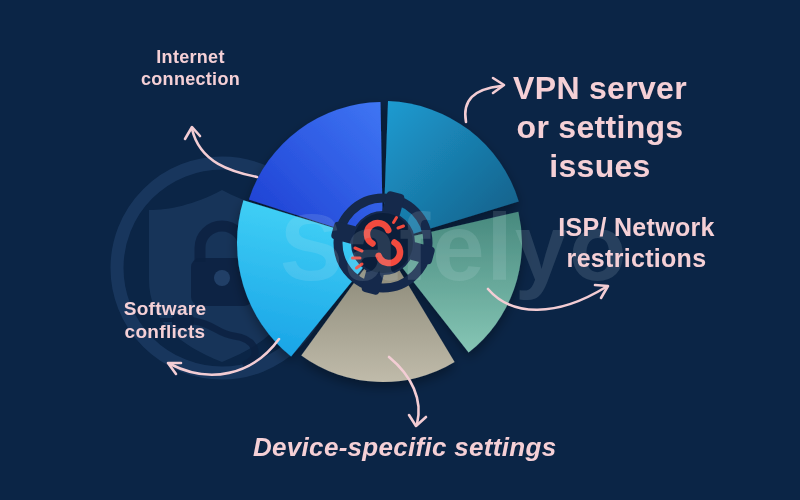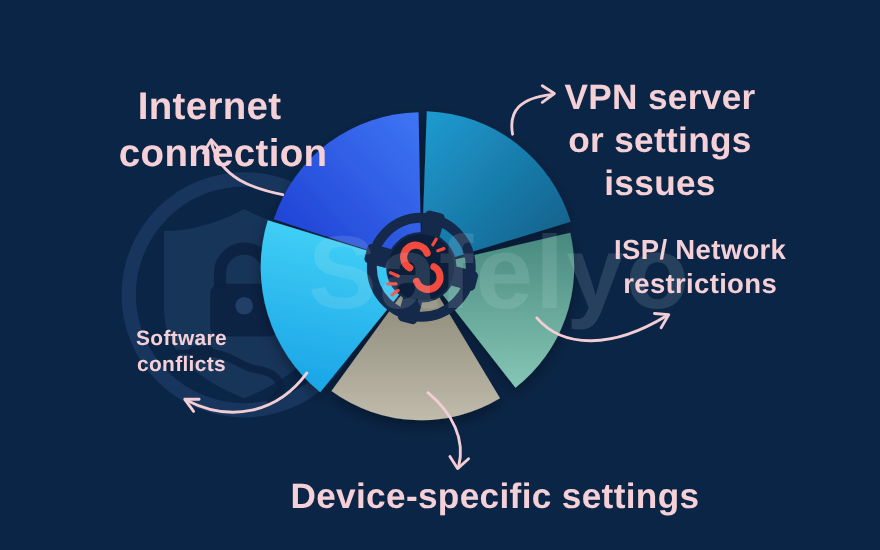--- a/index.html
+++ b/index.html
@@ -1,25 +1,25 @@
 <!DOCTYPE html>
 <html><head>
 <meta charset="utf-8">
 <style>
   html,body{margin:0;padding:0;}
   body{font-family:"Liberation Sans",sans-serif;}
   .canvas{position:relative;width:800px;height:500px;background:#0b2546;overflow:hidden;}
   .art{position:absolute;left:0;top:0;}
   .label{position:absolute;color:#f5d0d6;font-weight:bold;text-align:center;
          line-height:1.22;letter-spacing:.3px;z-index:6;}
-  .label-internet{left:108px;top:47px;width:165px;font-size:35px;margin-top:29px;}
+  .label-internet{left:108px;top:47px;width:165px;font-size:18px;}
   .label-vpn{left:502px;top:69px;width:196px;font-size:32px;}
   .label-isp{left:549px;top:212px;width:175px;font-size:25px;}
   .label-software{left:92px;top:297px;width:146px;font-size:19px;}
-  .label-device{left:264px;top:432px;font-size:32px;white-space:nowrap;}
+  .label-device{left:253px;top:432px;font-size:26px;white-space:nowrap;font-style:italic;}
   .watermark-text{position:absolute;left:280px;top:194px;font-size:94px;font-weight:bold;
          letter-spacing:2px;color:rgba(213,231,244,0.14);z-index:4;pointer-events:none;}
 </style>
 </head>
 <body>
 
 <div class="canvas">
 
   <svg class="art" width="800" height="500" viewBox="0 0 800 500">
     <defs id="wheel-defs">

